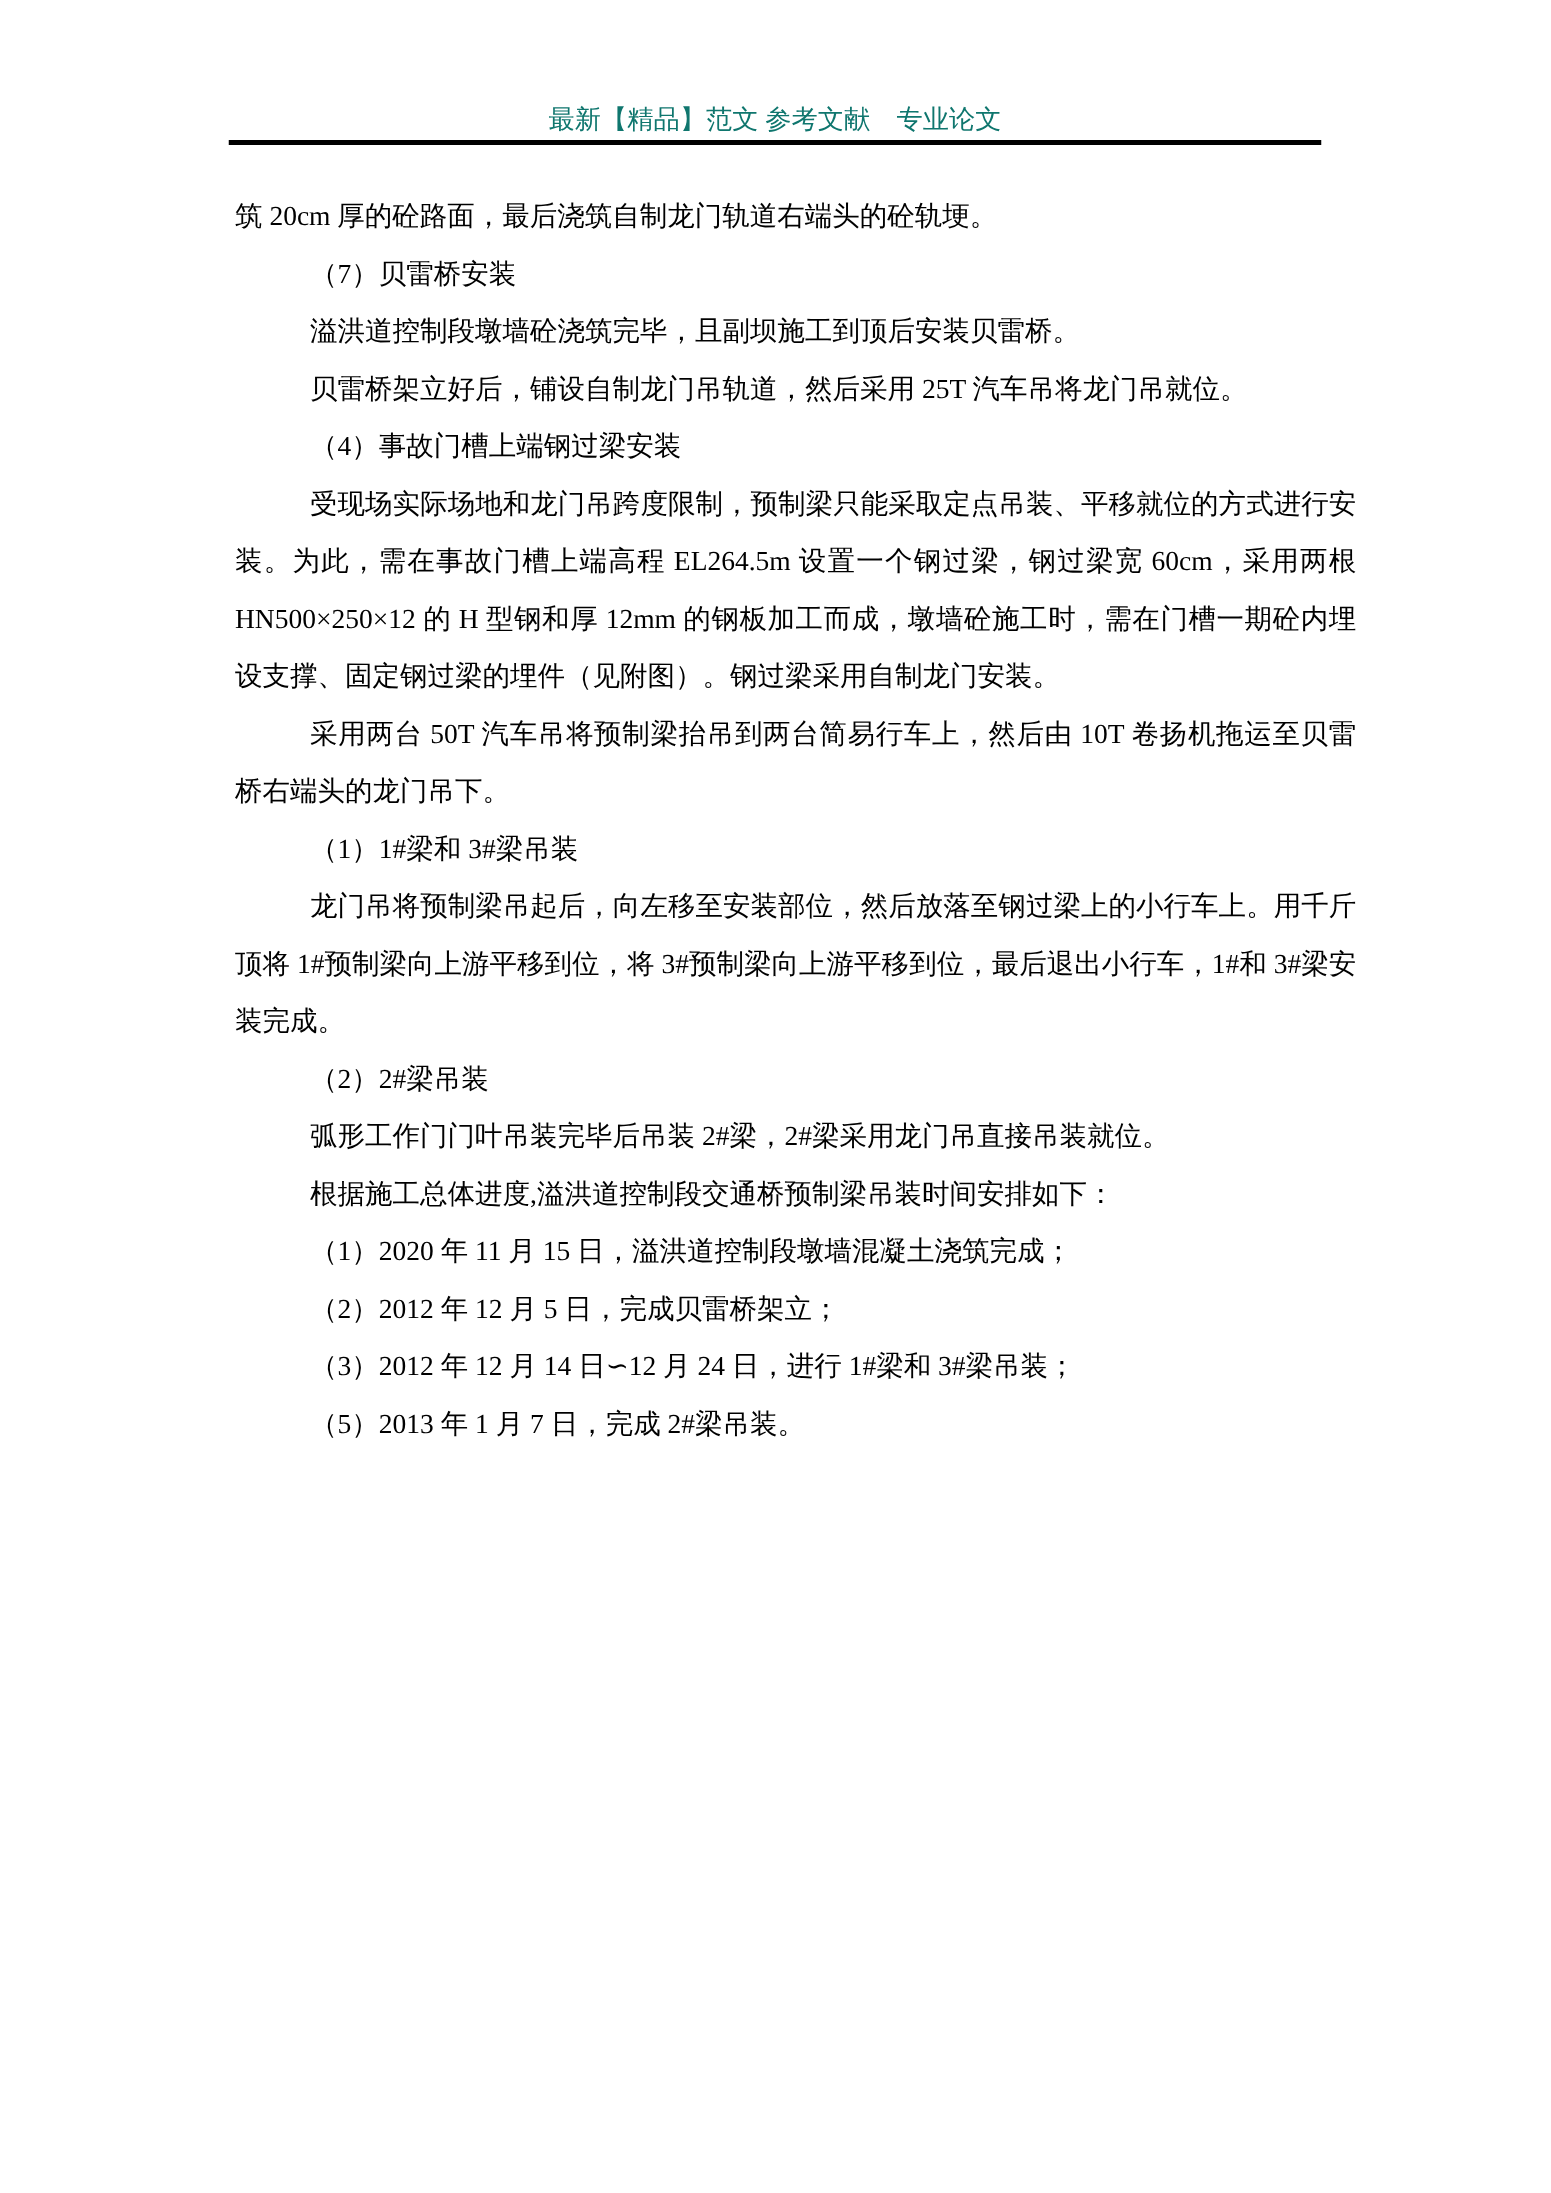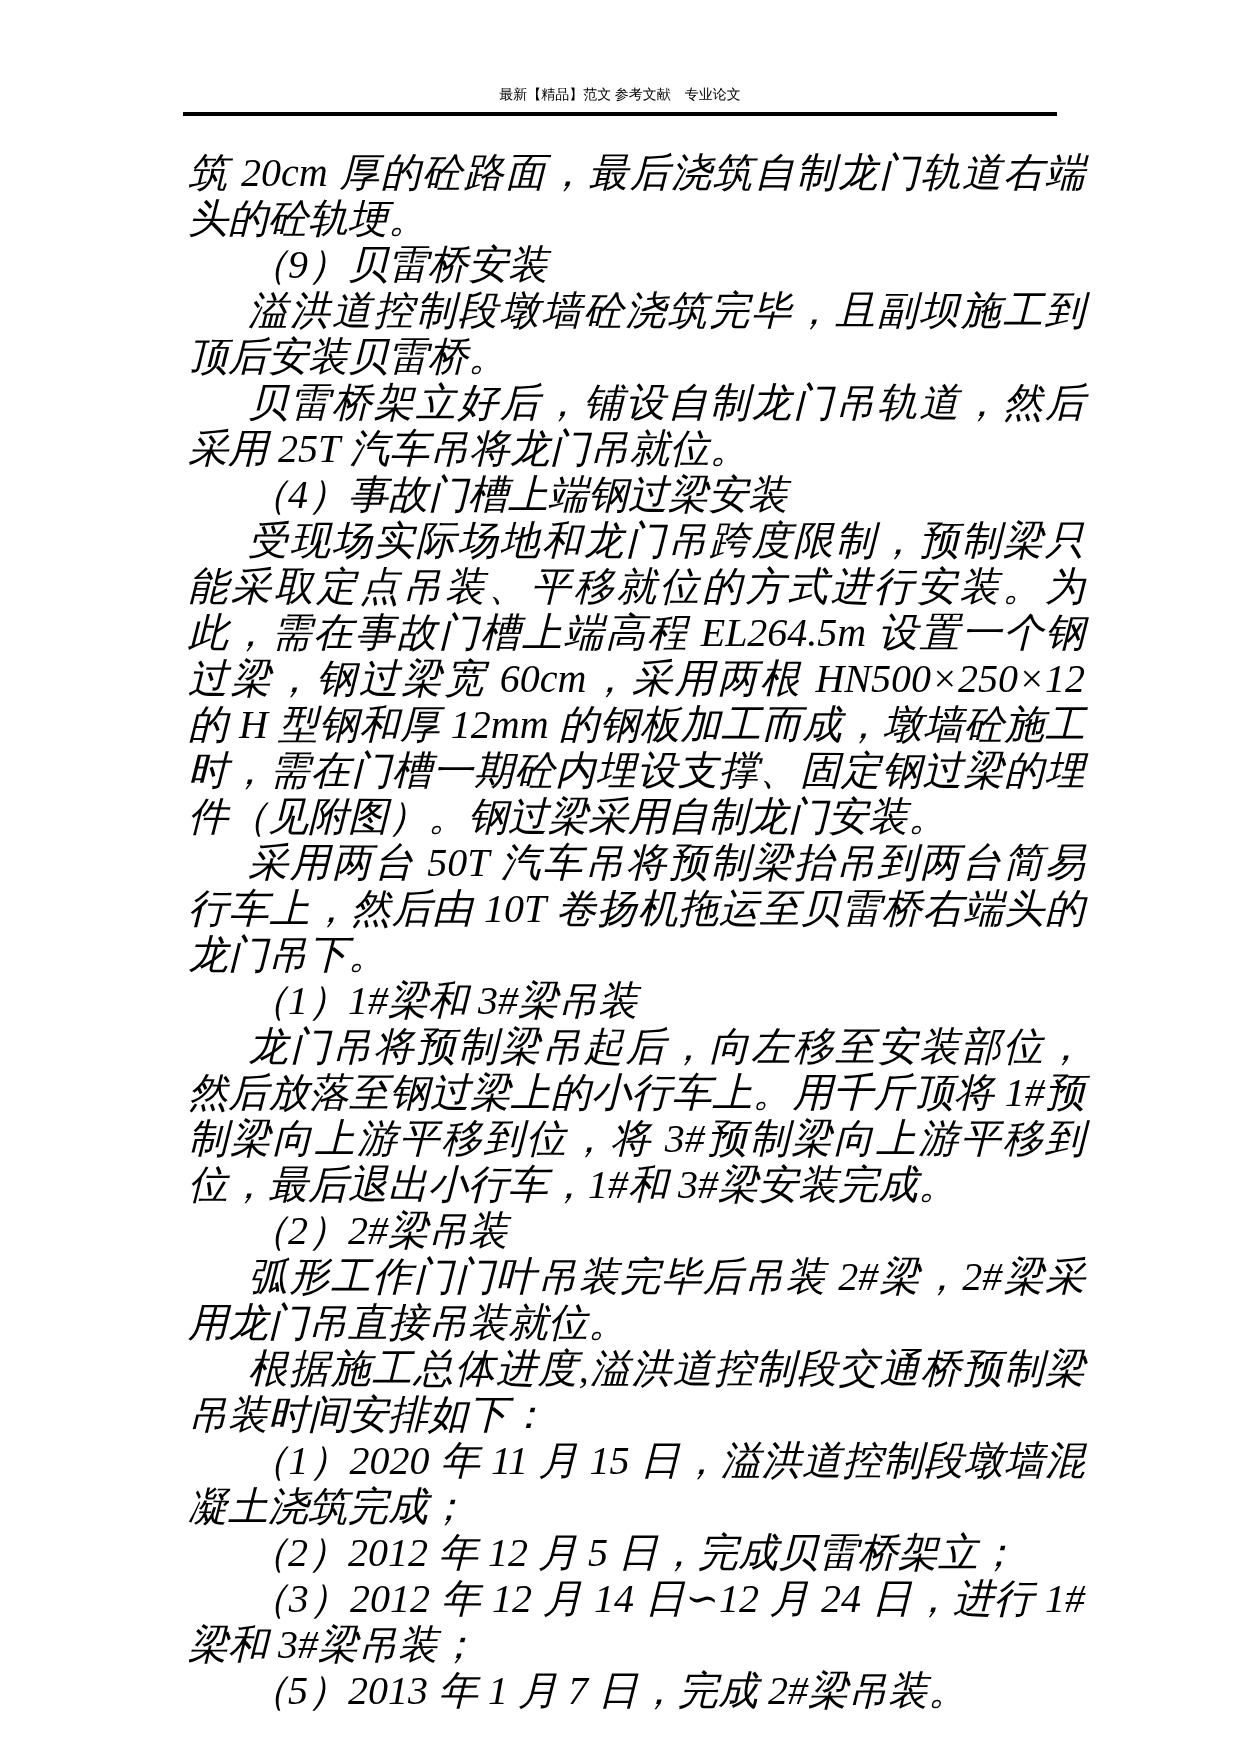--- a/index.html
+++ b/index.html
@@ -21,42 +21,41 @@
     top: 0;
     left: 0;
     width: 1241px;
   }
   .header-text {
     position: absolute;
     top: 82px;
     left: 183px;
     width: 874px;
     text-align: center;
-    font-size: 14px;
+    font-size: 21px;
     line-height: 26px;
-    color: #000000;
+    color: #0f766e;
     white-space: pre;
   }
   .header-rule {
     position: absolute;
     top: 112px;
     left: 183px;
     width: 874px;
     height: 4px;
     background: #000000;
   }
   .page-body {
     position: absolute;
     top: 150px;
     left: 188px;
     width: 897px;
-    font-size: 40px;
+    font-size: 22px;
     line-height: 46px;
     text-align: justify;
-    font-style: italic;
   }
   .para {
     margin: 0;
     padding: 0;
     text-indent: 60px;
   }
   .para.cont {
     text-indent: 0;
   }
 </style>
@@ -65,21 +64,21 @@
 
 <div class="page">
 
   <div class="page-header">
     <div class="header-text">最新【精品】范文 参考文献　专业论文</div>
     <div class="header-rule"></div>
   </div>
 
   <div class="page-body">
     <p class="para cont">筑 20cm 厚的砼路面，最后浇筑自制龙门轨道右端头的砼轨埂。</p>
-    <p class="para">（9）贝雷桥安装</p>
+    <p class="para">（7）贝雷桥安装</p>
     <p class="para">溢洪道控制段墩墙砼浇筑完毕，且副坝施工到顶后安装贝雷桥。</p>
     <p class="para">贝雷桥架立好后，铺设自制龙门吊轨道，然后采用 25T 汽车吊将龙门吊就位。</p>
     <p class="para">（4）事故门槽上端钢过梁安装</p>
     <p class="para">受现场实际场地和龙门吊跨度限制，预制梁只能采取定点吊装、平移就位的方式进行安装。为此，需在事故门槽上端高程 EL264.5m 设置一个钢过梁，钢过梁宽 60cm，采用两根 HN500×250×12 的 H 型钢和厚 12mm 的钢板加工而成，墩墙砼施工时，需在门槽一期砼内埋设支撑、固定钢过梁的埋件（见附图）。钢过梁采用自制龙门安装。</p>
     <p class="para">采用两台 50T 汽车吊将预制梁抬吊到两台简易行车上，然后由 10T 卷扬机拖运至贝雷桥右端头的龙门吊下。</p>
     <p class="para">（1）1#梁和 3#梁吊装</p>
     <p class="para">龙门吊将预制梁吊起后，向左移至安装部位，然后放落至钢过梁上的小行车上。用千斤顶将 1#预制梁向上游平移到位，将 3#预制梁向上游平移到位，最后退出小行车，1#和 3#梁安装完成。</p>
     <p class="para">（2）2#梁吊装</p>
     <p class="para">弧形工作门门叶吊装完毕后吊装 2#梁，2#梁采用龙门吊直接吊装就位。</p>
     <p class="para">根据施工总体进度,溢洪道控制段交通桥预制梁吊装时间安排如下：</p>

